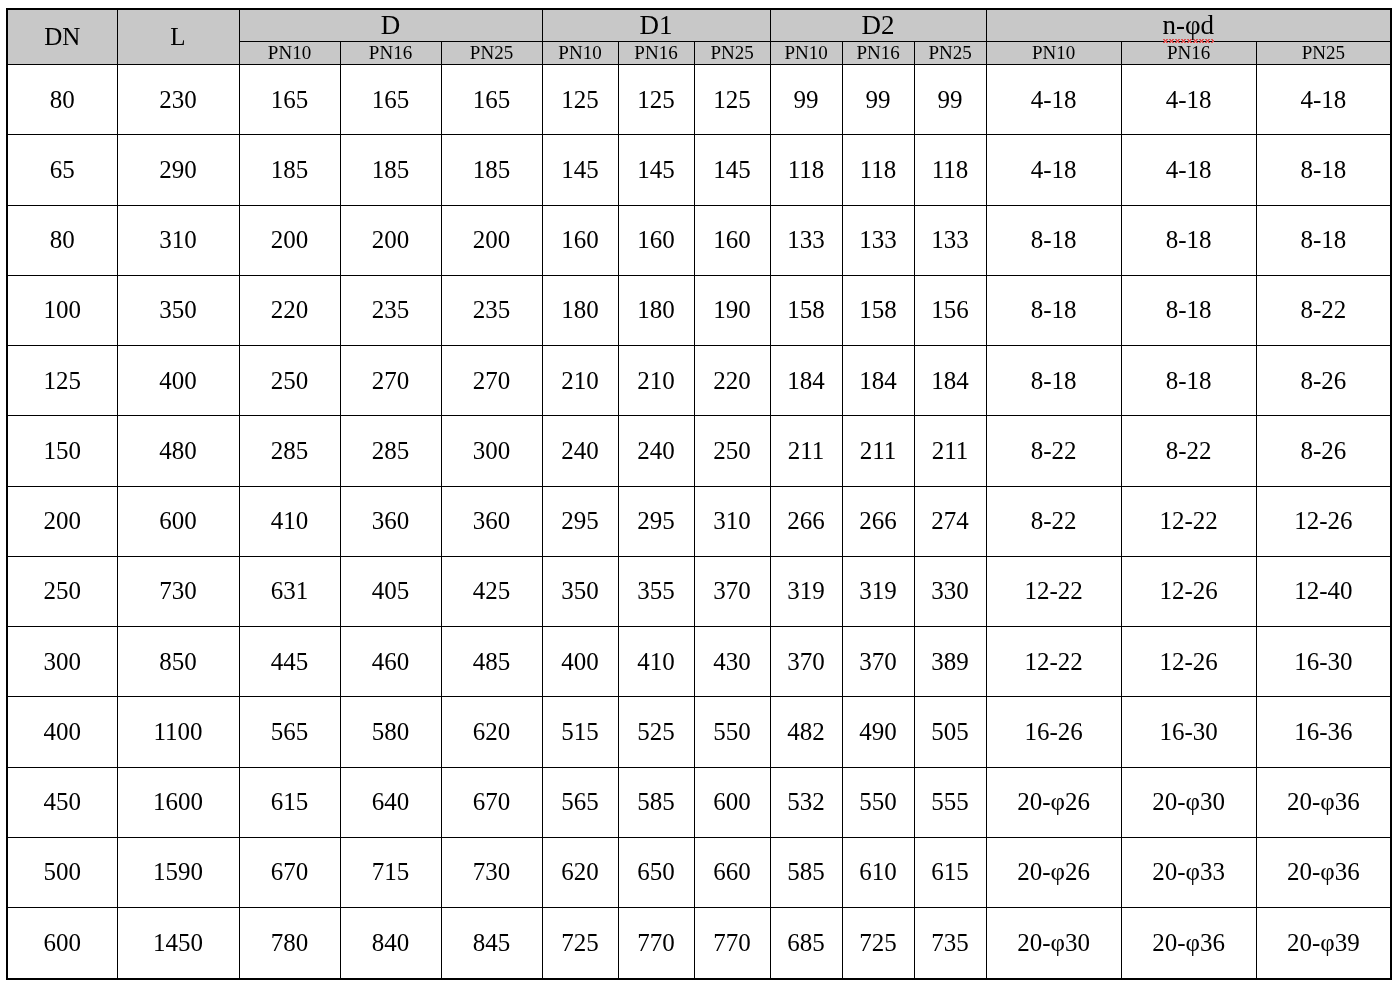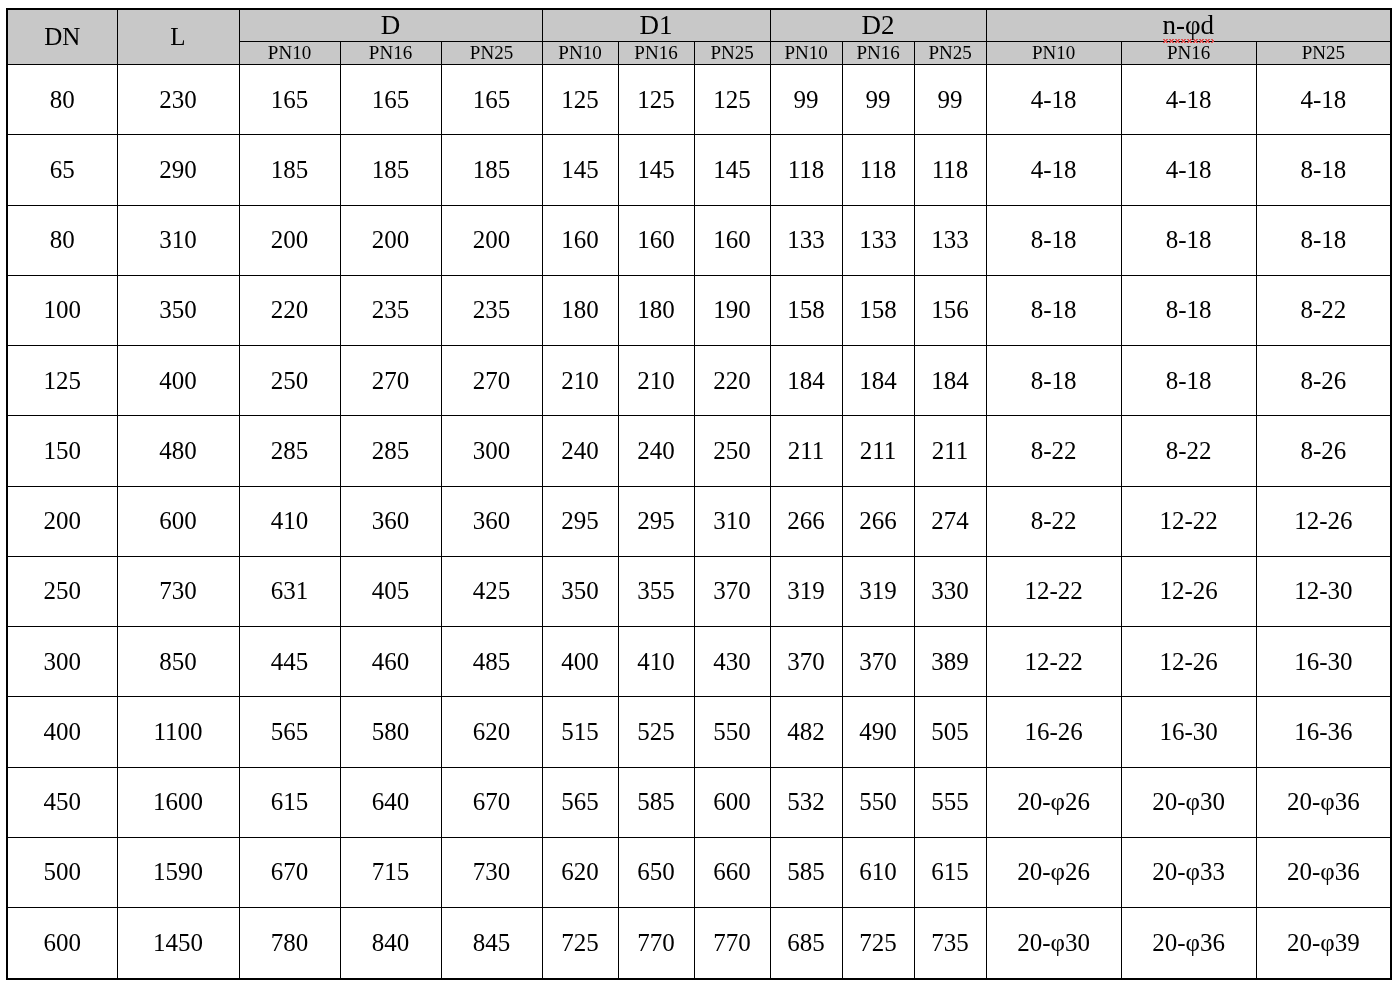--- a/index.html
+++ b/index.html
@@ -231,21 +231,21 @@
         <td>405</td>
         <td>425</td>
         <td>350</td>
         <td>355</td>
         <td>370</td>
         <td>319</td>
         <td>319</td>
         <td>330</td>
         <td>12-22</td>
         <td>12-26</td>
-        <td>12-30</td>
+        <td>12-40</td>
       </tr>
       <tr>
         <td>300</td>
         <td>850</td>
         <td>445</td>
         <td>460</td>
         <td>485</td>
         <td>400</td>
         <td>410</td>
         <td>430</td>

